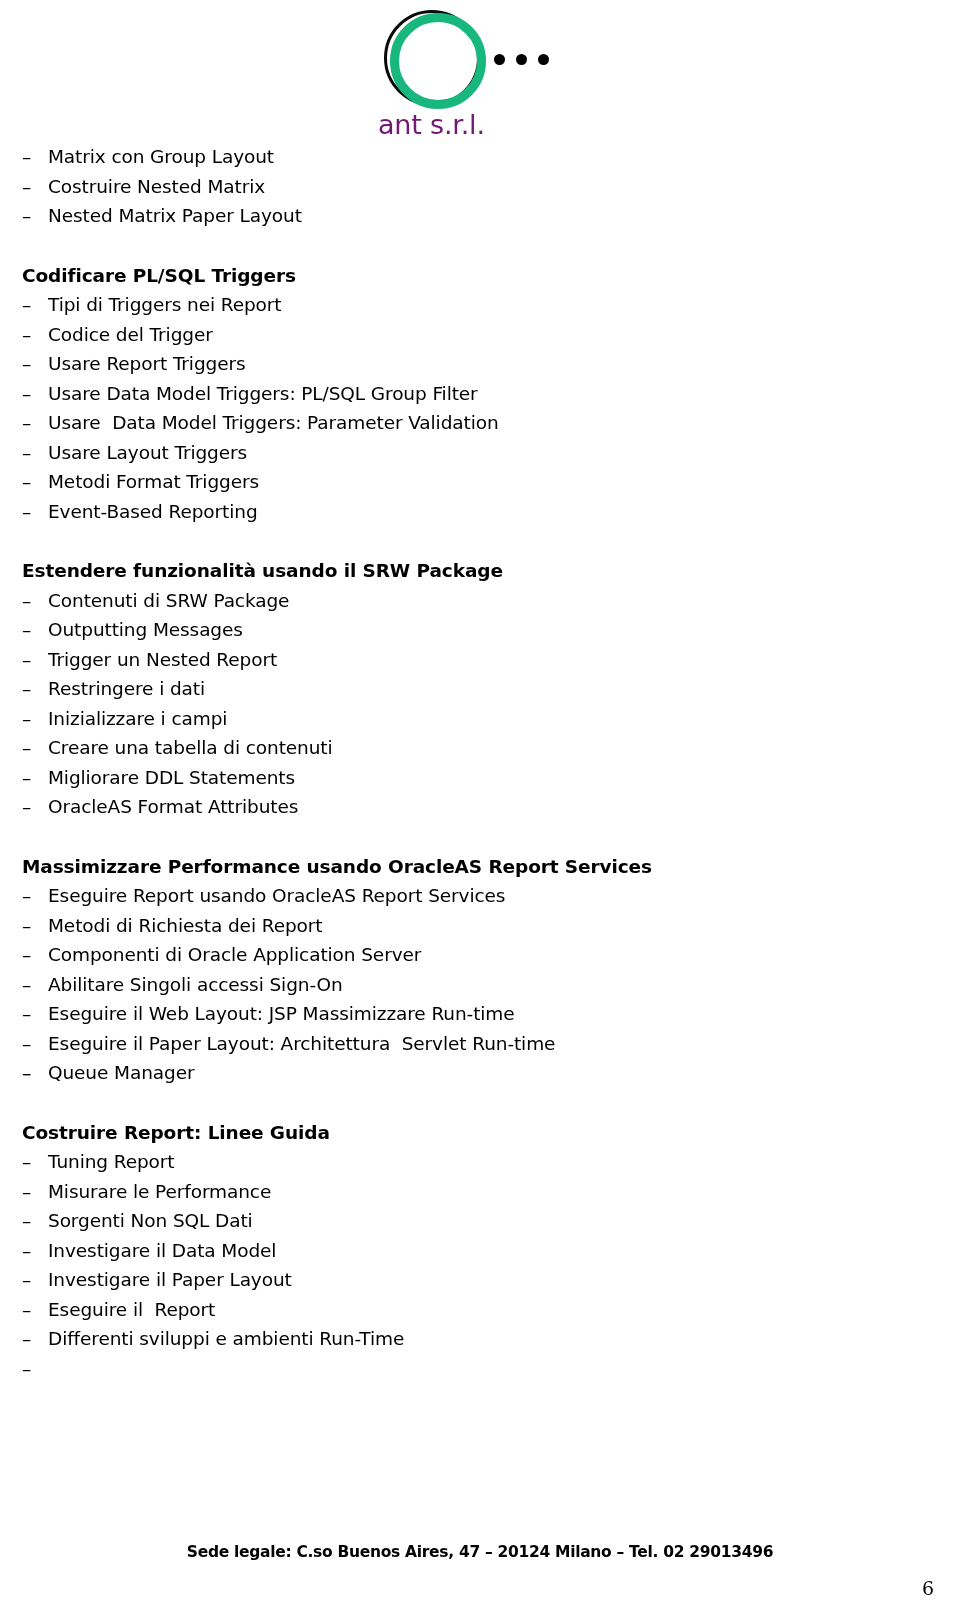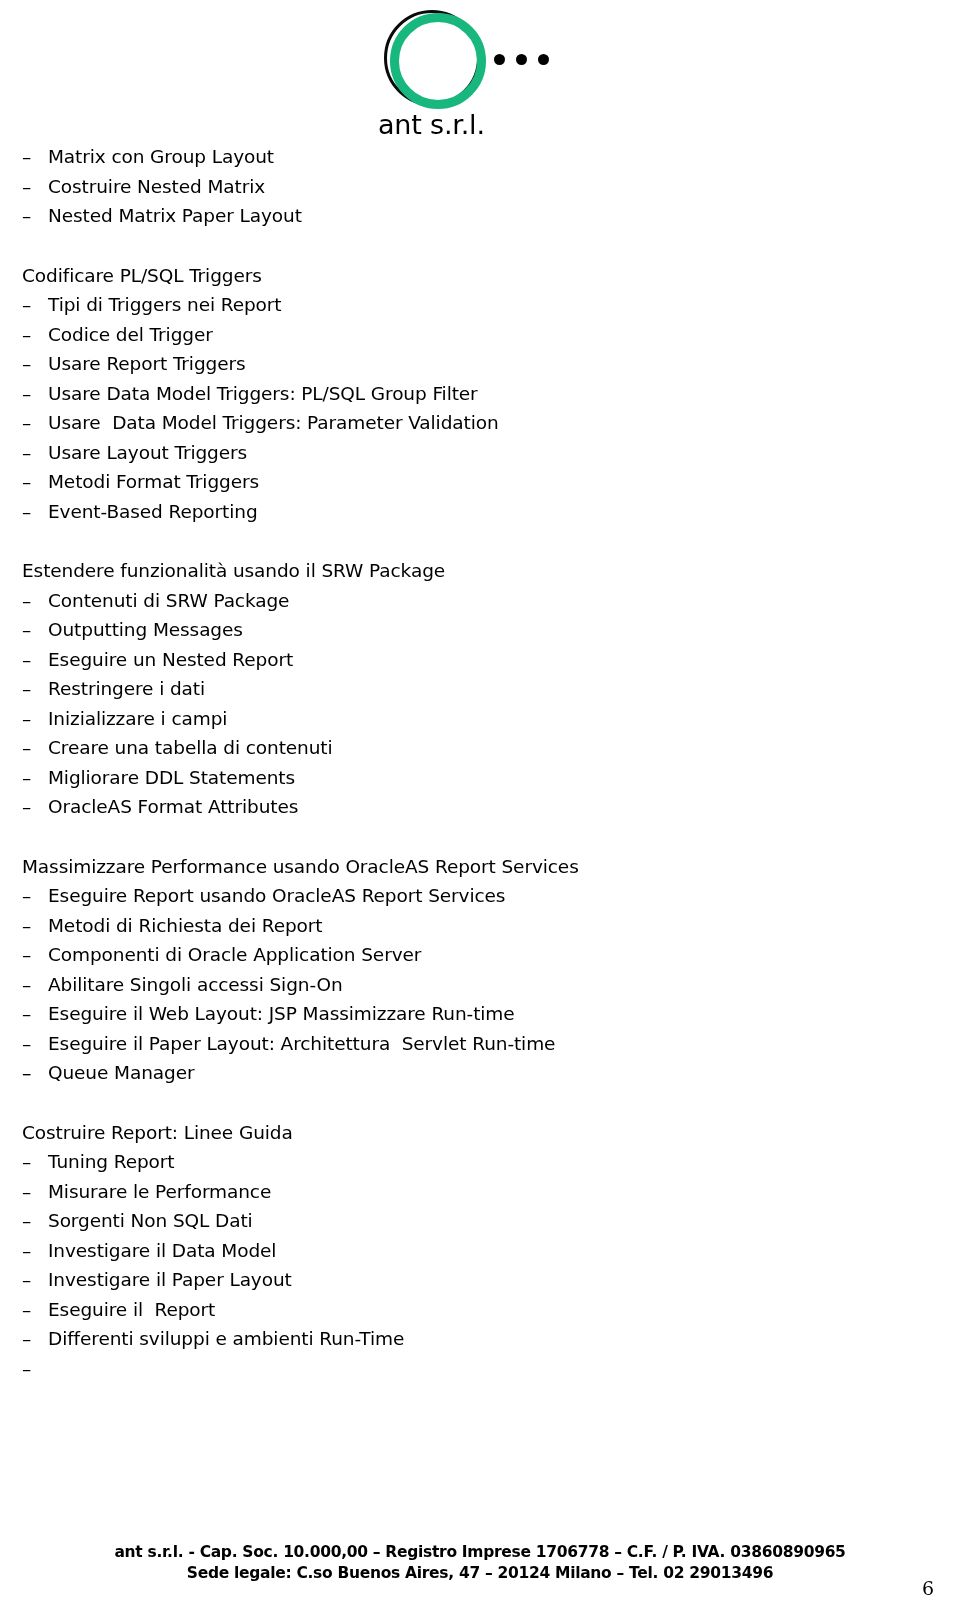--- a/index.html
+++ b/index.html
@@ -76,37 +76,37 @@
   .dots i:nth-child(2) { left: 22px; }
   .dots i:nth-child(3) { left: 44px; }
   .logo-text {
     position: absolute;
     left: 0px;
     top: 104px;
     font-family: "DejaVu Sans", sans-serif;
     font-size: 27px;
     line-height: 30px;
     letter-spacing: -0.2px;
-    color: #000000;
+    color: #701a75;
     white-space: pre;
   }
 
   
   .content {
     position: absolute;
     left: 22px;
     top: 142px;
     width: 900px;
   }
 
   .section { margin: 0; padding: 0; }
 
   .section-heading {
     font-size: 18.5px;
-    font-weight: normal;
+    font-weight: bold;
     line-height: 29.5px;
     letter-spacing: -0.1px;
     margin: 0;
     padding: 0;
     white-space: pre;
   }
 
   .section-gap { height: 30px; }
 
   .bullet-list {
@@ -198,21 +198,21 @@
             <li class="bullet-item"><span class="dash">–</span><span>Metodi Format Triggers</span></li>
             <li class="bullet-item"><span class="dash">–</span><span>Event-Based Reporting</span></li>
           </ul>
         </div>
         <div class="section-gap"></div>
         <div class="section">
           <div class="section-heading">Estendere funzionalità usando il SRW Package</div>
           <ul class="bullet-list">
             <li class="bullet-item"><span class="dash">–</span><span>Contenuti di SRW Package</span></li>
             <li class="bullet-item"><span class="dash">–</span><span>Outputting Messages</span></li>
-            <li class="bullet-item"><span class="dash">–</span><span>Eseguire un Nested Report</span></li>
+            <li class="bullet-item"><span class="dash">–</span><span>Trigger un Nested Report</span></li>
             <li class="bullet-item"><span class="dash">–</span><span>Restringere i dati</span></li>
             <li class="bullet-item"><span class="dash">–</span><span>Inizializzare i campi</span></li>
             <li class="bullet-item"><span class="dash">–</span><span>Creare una tabella di contenuti</span></li>
             <li class="bullet-item"><span class="dash">–</span><span>Migliorare DDL Statements</span></li>
             <li class="bullet-item"><span class="dash">–</span><span>OracleAS Format Attributes</span></li>
           </ul>
         </div>
         <div class="section-gap"></div>
         <div class="section">
           <div class="section-heading">Massimizzare Performance usando OracleAS Report Services</div>
@@ -239,19 +239,18 @@
             <li class="bullet-item"><span class="dash">–</span><span>Eseguire il  Report</span></li>
             <li class="bullet-item"><span class="dash">–</span><span>Differenti sviluppi e ambienti Run-Time</span></li>
             <li class="bullet-item"><span class="dash">–</span></li>
           </ul>
         </div>
       </div>
 
   </div>
 
   <div class="footer">
-    <div class="footer-line">ant s.r.l. - Cap. Soc. 10.000,00 – Registro Imprese 1706778 – C.F. / P. IVA. 03860890965</div>
     <div class="footer-line">Sede legale: C.so Buenos Aires, 47 – 20124 Milano – Tel. 02 29013496</div>
   </div>
 
   <div class="page-number">6</div>
 
 </div>
 
 </body></html>

